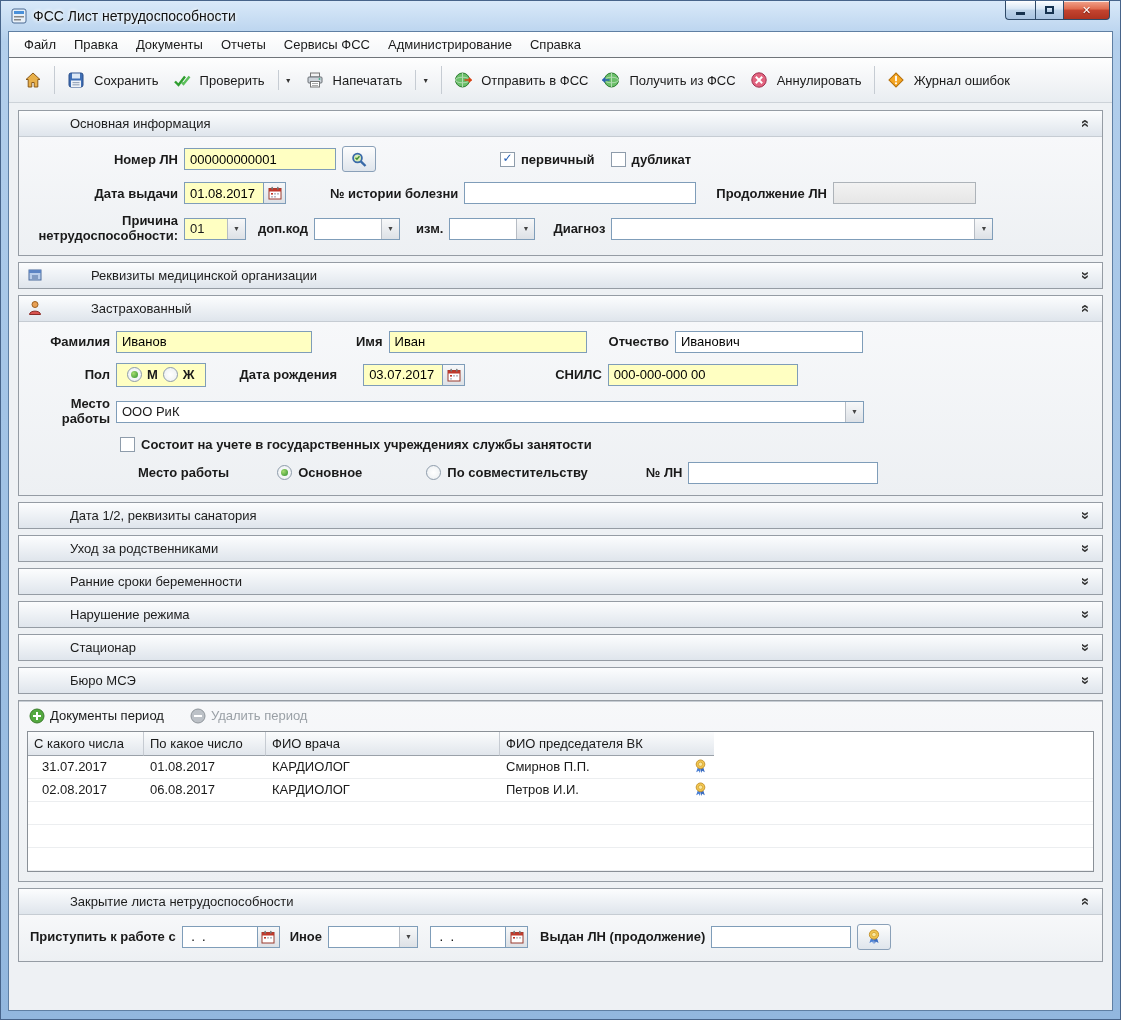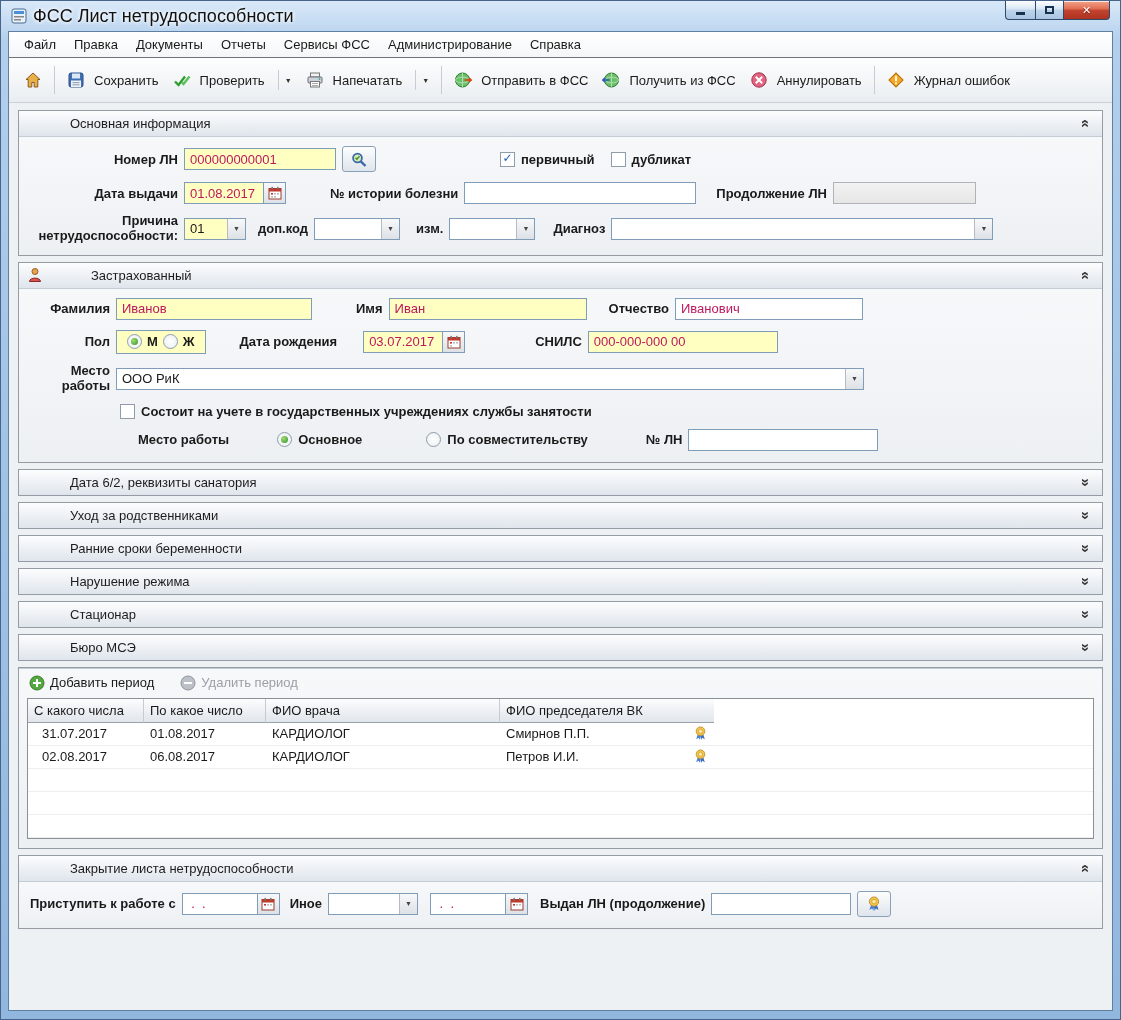--- a/index.html
+++ b/index.html
@@ -2,21 +2,21 @@
 <html><head>
 <meta charset="utf-8">
 <style>
   html,body{margin:0;padding:0;}
   body{width:1121px;height:1020px;position:relative;overflow:hidden;
        font-family:"Liberation Sans","DejaVu Sans",sans-serif;font-size:13px;color:#1a1a1a;}
   .window{position:absolute;inset:0;box-sizing:border-box;border:1px solid #47648a;
           background:linear-gradient(180deg,#d9e9f9 0%,#b3cfec 4%,#a3c4e6 40%,#92b7de 100%);}
   
   .titlebar{height:30px;display:flex;align-items:center;padding:0 10px;gap:6px;}
-  .title-text{font-size:18px;color:#111;text-shadow:0 0 4px #fff,0 0 4px #fff;}
+  .title-text{font-size:14px;color:#111;text-shadow:0 0 4px #fff,0 0 4px #fff;}
   .winbtns{position:absolute;top:0;right:10px;display:flex;}
   .wbtn{height:19px;display:flex;align-items:center;justify-content:center;border:1px solid #2f4a68;border-top:none;
         box-shadow:inset 0 1px 0 rgba(255,255,255,.75);box-sizing:border-box;font-size:10px;}
   .wbtn.minmax{background:linear-gradient(#fdfeff,#d7e6f5 45%,#bed4ea 50%,#a9c4e2);color:#16324f;}
   .wbtn.min{width:30px;border-radius:0 0 0 4px;border-right:none;}
   .wbtn.max{width:29px;}
   .wbtn.close{width:46px;border-radius:0 0 4px 0;border-left:none;color:#fff;font-weight:bold;font-size:11px;
         background:linear-gradient(#f2a48d,#e06b4e 45%,#c44430 50%,#ad3220);text-shadow:0 1px 1px #701c10;}
   .minbar{width:9px;height:3px;background:#16324f;margin-top:6px;}
   .maxbox{width:9px;height:8px;border:2px solid #16324f;box-sizing:border-box;}
@@ -42,21 +42,21 @@
   .chev.up::before{content:"«";display:inline-block;transform:rotate(90deg);}
   .chev.down::before{content:"»";display:inline-block;transform:rotate(90deg);}
   .sec-body{padding:9px 11px;background:linear-gradient(#f7f8fa,#edf0f3);border-top:1px solid #c6ccd3;}
   .frow{display:flex;align-items:center;gap:6px;margin-bottom:10px;}
   .frow:last-child{margin-bottom:2px;}
   .lbl{font-weight:bold;white-space:nowrap;}
   .mi-lbl{width:148px;text-align:right;}
   .wrap2{white-space:normal;line-height:1.15;}
   
   .inp{height:22px;border:1px solid #7f9db9;padding:0 5px;box-sizing:border-box;background:#fff;
-       font:13px "Liberation Sans","DejaVu Sans",sans-serif;color:#be185d;}
+       font:13px "Liberation Sans","DejaVu Sans",sans-serif;color:#000000;}
   .req{background:#ffffc2;}
   .dis{background:linear-gradient(#f2f2f2,#e6e6e6);border-color:#adb3b9;}
   .combo{display:inline-flex;align-items:center;height:22px;border:1px solid #7f9db9;background:#fff;box-sizing:border-box;}
   .combo.req{background:#ffffc2;}
   .cval{flex:1;padding:0 5px;overflow:hidden;white-space:nowrap;}
   .cbtn{width:17px;align-self:stretch;border-left:1px solid #b6bcc4;
         background:linear-gradient(#f7f8f9,#dde1e6);display:flex;align-items:center;justify-content:center;}
   .cbtn::before{content:"▼";font-size:7px;color:#444;}
   .datef{display:inline-flex;align-items:center;}
   .calbtn{width:22px;height:22px;border:1px solid #7f9db9;border-left:none;box-sizing:border-box;
@@ -287,20 +287,33 @@
             </span>
             <span class="lbl" style="margin-left:12px">Диагноз</span>
             <span class="combo" style="width:382px">
               <span class="cval"></span>
               <span class="cbtn"></span>
             </span>
           </div>
         </div>
       </div>
 
+      <div class="section">
+        <div class="sec-h">
+          <span style="display:inline-flex">
+              <svg width="14" height="14" viewBox="0 0 14 14">
+                <rect x="1" y="2" width="12" height="10" fill="#b8cdea" stroke="#4a6a9c"></rect>
+                <rect x="1" y="2" width="12" height="3" fill="#5b84c4"></rect>
+                <path d="M4 8h6M4 10h6" stroke="#4a6a9c"></path>
+              </svg>
+            </span>
+          <span class="sec-title">Реквизиты медицинской организации</span>
+          <span class="chev down"></span>
+        </div>
+      </div>
 
       <div class="section">
         <div class="sec-h">
           <span style="display:inline-flex">
               <svg width="14" height="16" viewBox="0 0 14 16">
                 <circle cx="7" cy="4.5" r="3" fill="#e8a054" stroke="#9c6020"></circle>
                 <path d="M1.5 14.5c0-4.5 11-4.5 11 0z" fill="#d9534f" stroke="#8a2a26"></path>
               </svg>
             </span>
           <span class="sec-title">Застрахованный</span>
@@ -334,21 +347,21 @@
                       <rect x="3.4" y="0.8" width="1.6" height="3" rx="0.8" fill="#777"></rect>
                       <rect x="9" y="0.8" width="1.6" height="3" rx="0.8" fill="#777"></rect>
                       <rect x="3" y="7" width="2" height="1.6" fill="#c0392b"></rect>
                       <rect x="6" y="7" width="2" height="1.6" fill="#b8bec4"></rect>
                       <rect x="9" y="7" width="2" height="1.6" fill="#b8bec4"></rect>
                       <rect x="3" y="10" width="2" height="1.6" fill="#b8bec4"></rect>
                     </svg>
                   </span>
                 </span>
             </span>
-            <span class="lbl" style="margin-left:64px">СНИЛС</span>
+            <span class="lbl" style="margin-left:84px">СНИЛС</span>
             <input class="inp req" style="width: 190px;" value="000-000-000 00">
           </div>
           <div class="frow">
             <span class="lbl wrap2" style="width:80px;text-align:right">Место работы</span>
             <span class="combo" style="width:748px">
               <span class="cval">ООО РиК</span>
               <span class="cbtn"></span>
             </span>
           </div>
           <div class="frow">
@@ -363,21 +376,21 @@
             <span class="rd" style="margin-left:58px"></span>
             <span class="lbl">По совместительству</span>
             <span class="lbl" style="margin-left:52px">№ ЛН</span>
             <input class="inp" style="width: 190px;" value="">
           </div>
         </div>
       </div>
 
       <div style="display:contents"><div class="section">
             <div class="sec-h">
-              <span class="sec-title">Дата 6/2, реквизиты санатория</span>
+              <span class="sec-title">Дата 1/2, реквизиты санатория</span>
               <span class="chev down"></span>
             </div>
           </div><div class="section">
             <div class="sec-h">
               <span class="sec-title">Уход за родственниками</span>
               <span class="chev down"></span>
             </div>
           </div><div class="section">
             <div class="sec-h">
               <span class="sec-title">Ранние сроки беременности</span>
@@ -404,21 +417,21 @@
         <div class="sec-body" style="padding:5px 8px 9px">
           <div class="ptool">
             <span style="display:inline-flex;align-items:center;gap:5px">
               <span style="display:inline-flex">
                   <svg width="16" height="16" viewBox="0 0 16 16">
                     <circle cx="8" cy="8" r="7" fill="#53a93f" stroke="#3c7d2c"></circle>
                     <rect x="4" y="7" width="8" height="2" fill="#fff"></rect>
                     <rect x="7" y="4" width="2" height="8" fill="#fff"></rect>
                   </svg>
                 </span>
-              <span>Добавить период</span>
+              <span>Документы период</span>
             </span>
             <span class="gap"></span>
             <span style="display:inline-flex;align-items:center;gap:5px">
               <span style="display:inline-flex">
                   <svg width="16" height="16" viewBox="0 0 16 16">
                     <circle cx="8" cy="8" r="7" fill="#bcc1c7" stroke="#8f959b"></circle>
                     <rect x="4" y="7" width="8" height="2" fill="#fff"></rect>
                   </svg>
                 </span>
               <span class="dimtxt">Удалить период</span>

